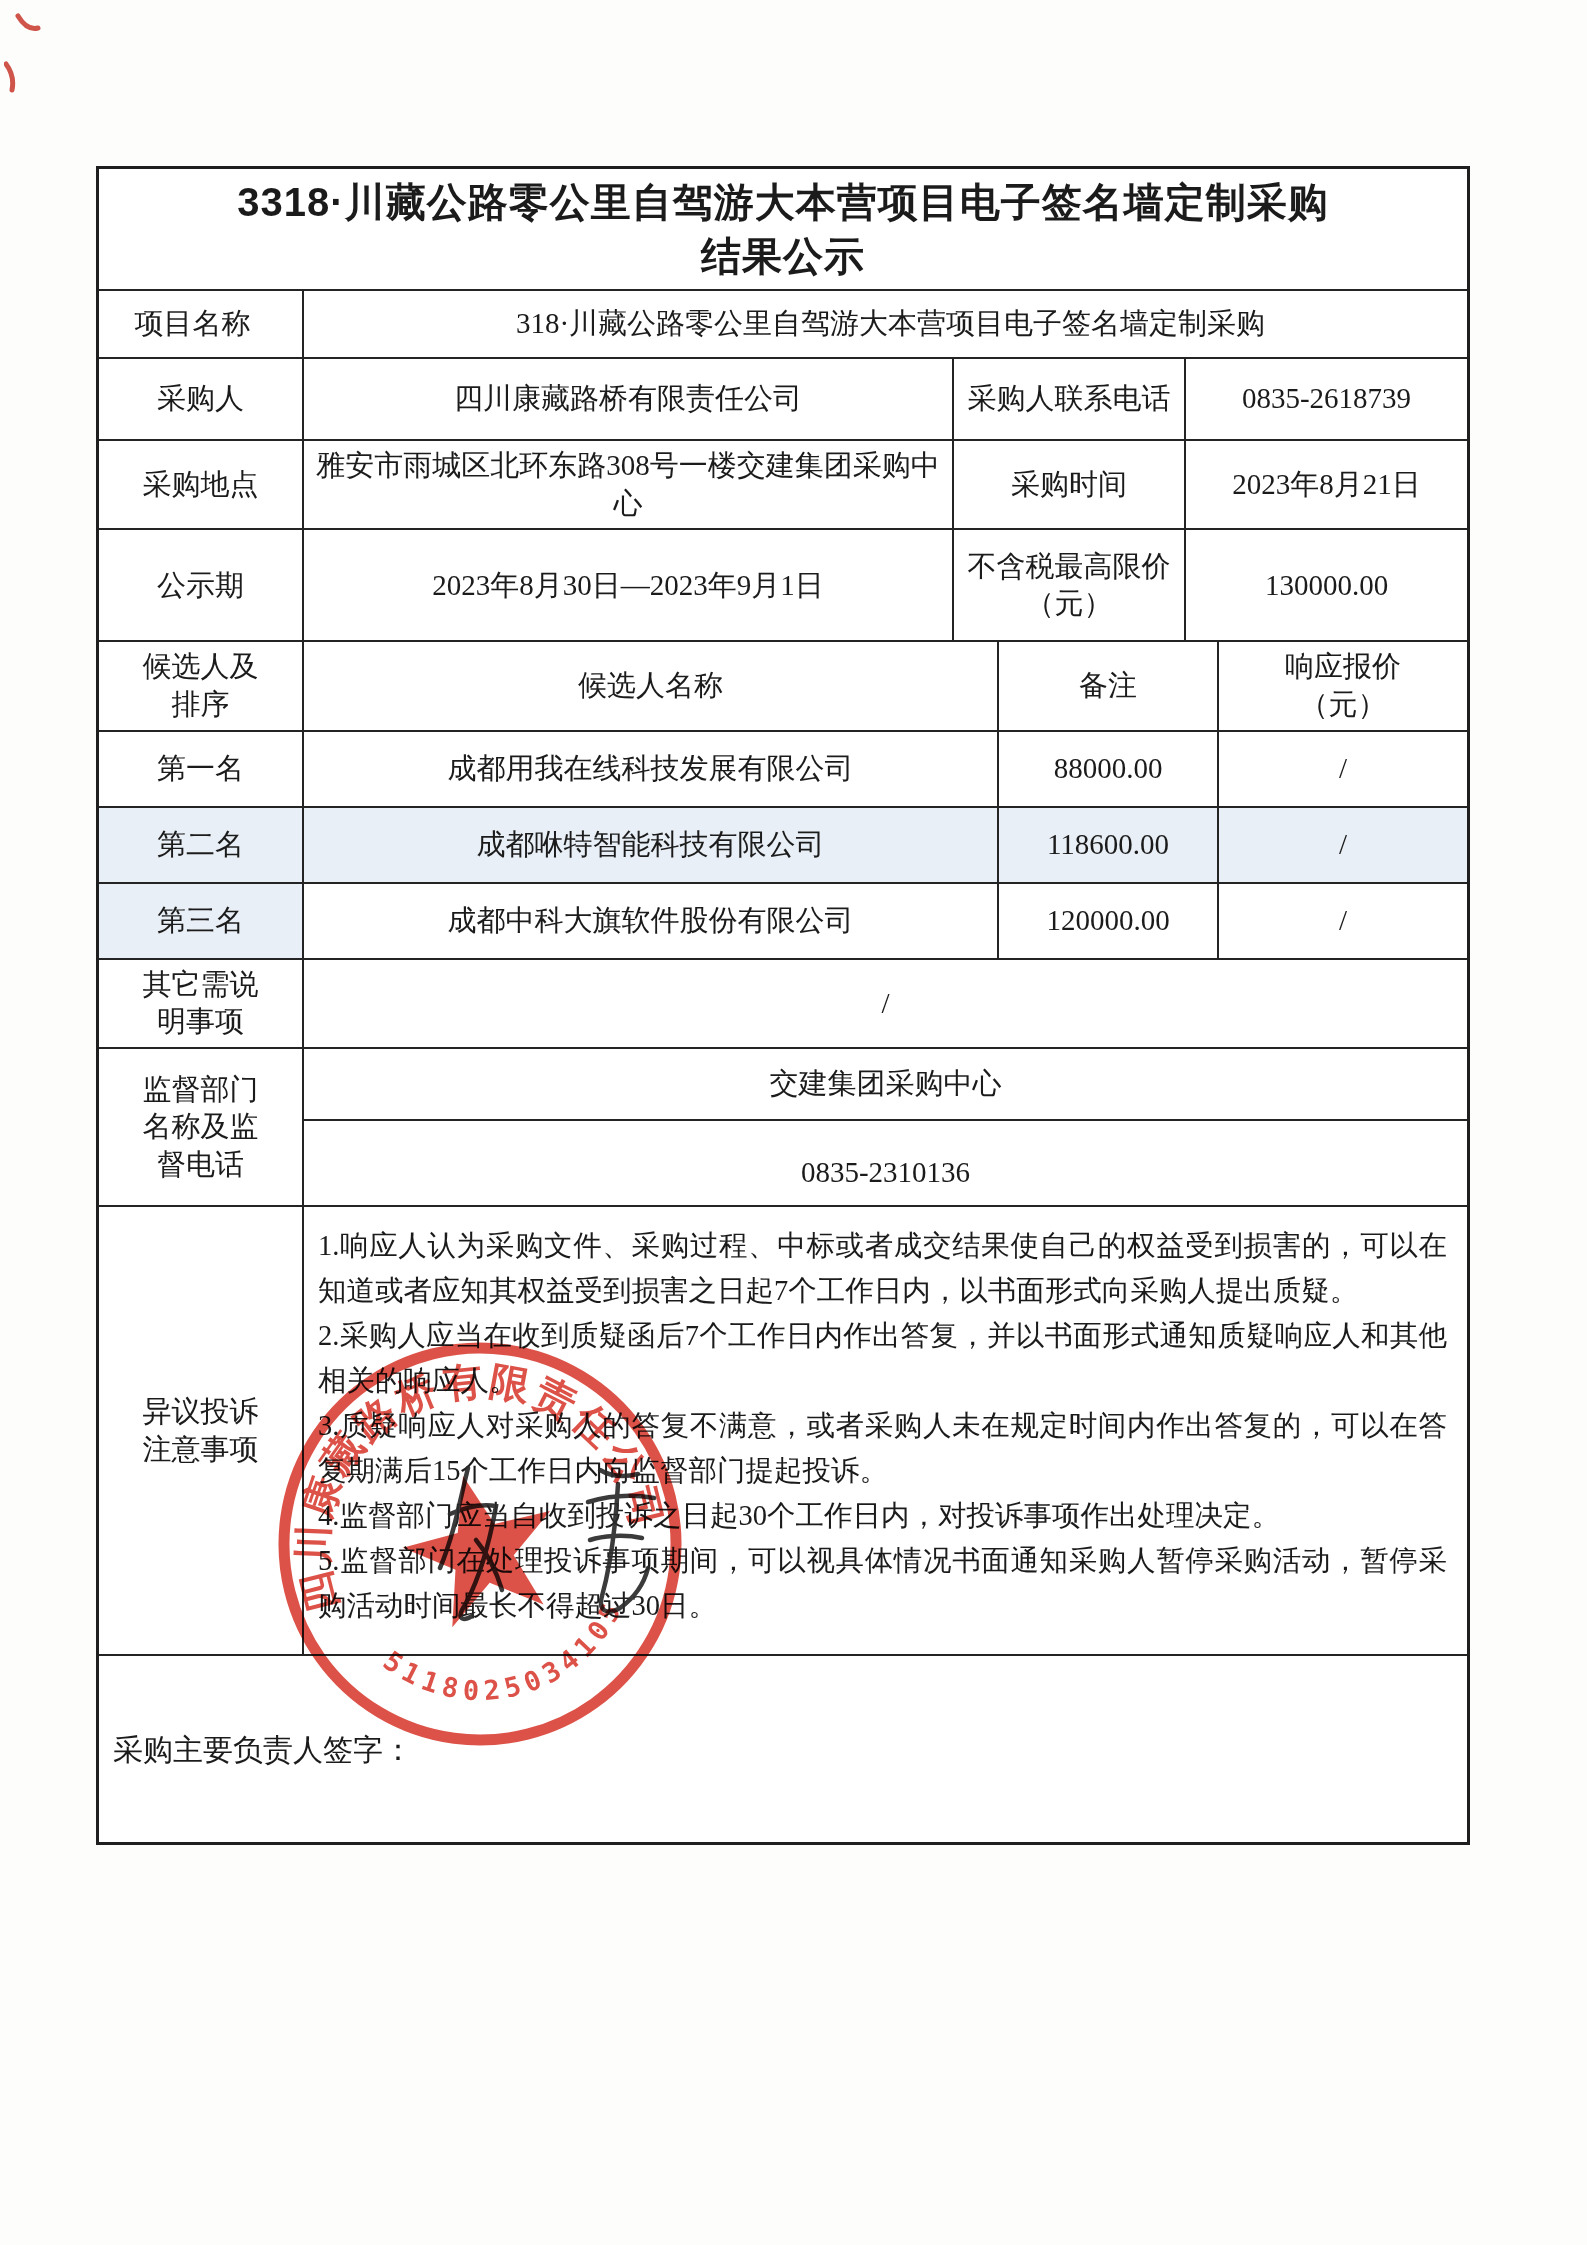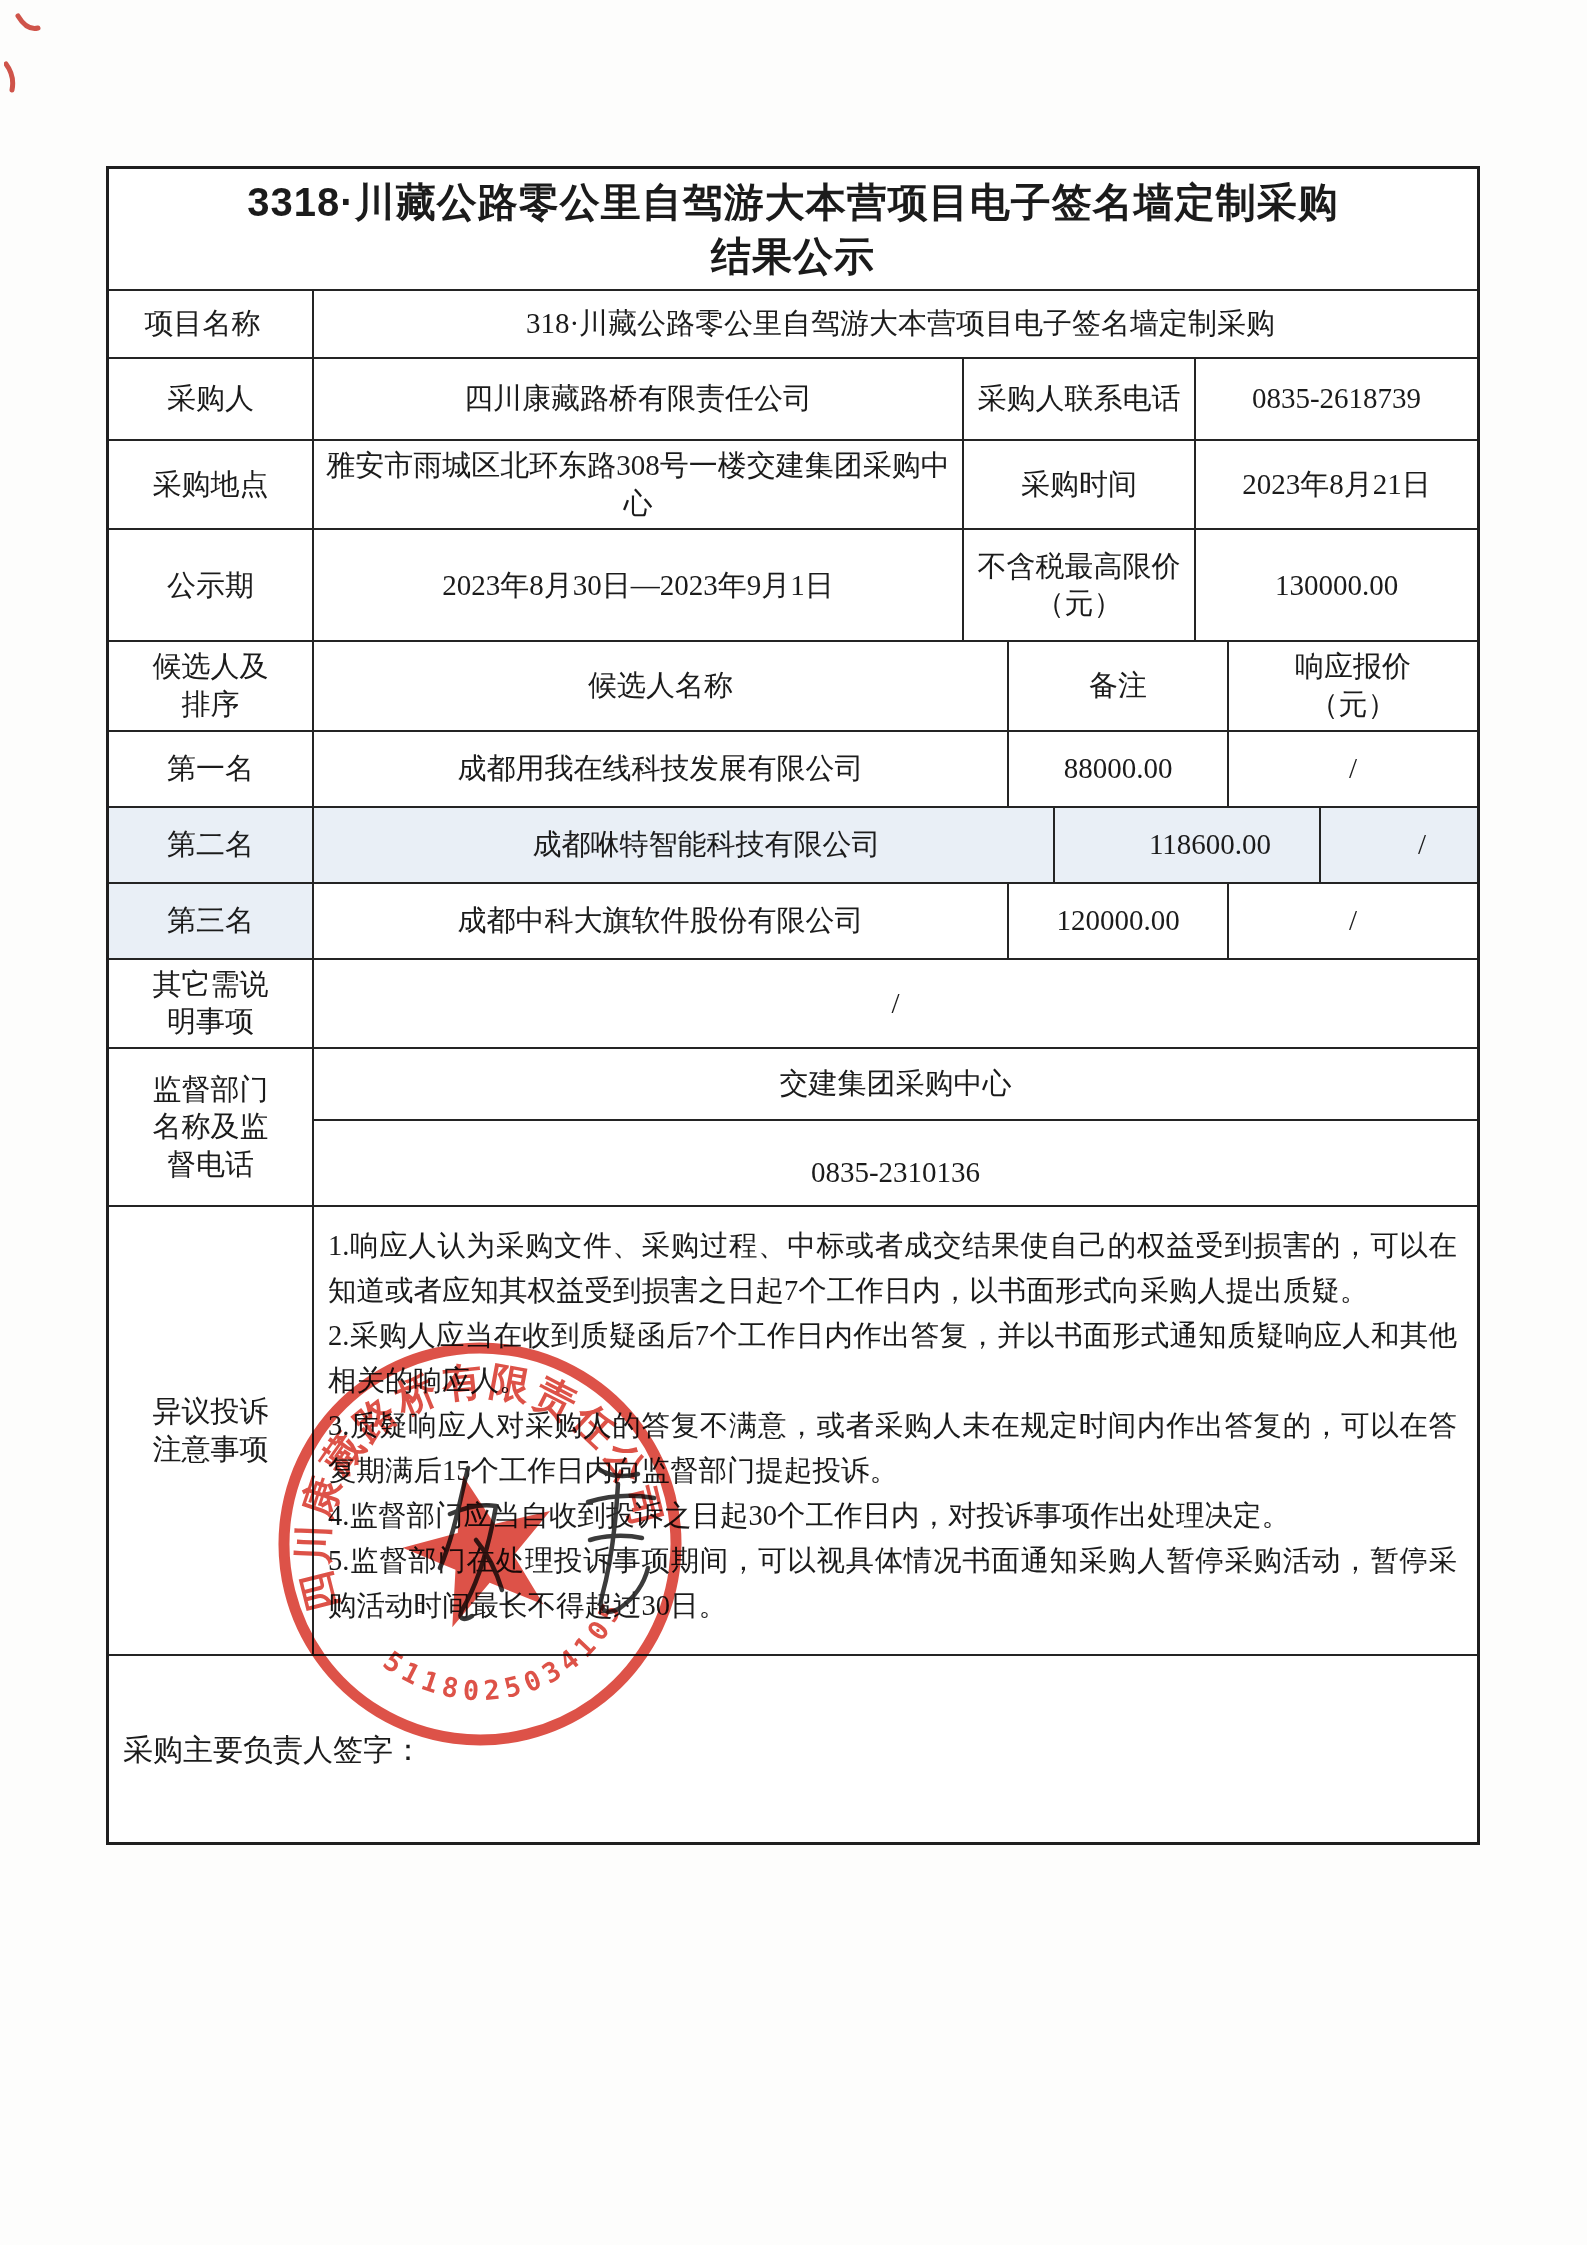--- a/index.html
+++ b/index.html
@@ -5,21 +5,21 @@
   html,body{margin:0;padding:0;}
   body{
     width:1587px;height:2245px;
     background:#fdfdfc;
     font-family:"Liberation Serif","DejaVu Serif",serif;
     color:#1b1b1b;
     position:relative;
     overflow:hidden;
   }
   .doc-table{
-    position:absolute;left:106px;top:166px;width:1374px;
+    position:absolute;left:96px;top:166px;width:1374px;
     border:3px solid #1f1f1f;
     background:#fff;
     box-sizing:border-box;
   }
   .row{display:grid;border-bottom:2.5px solid #242424;}
   .row:last-child{border-bottom:none;}
   .cols-2{grid-template-columns:205px 1fr;}
   .cols-4a{grid-template-columns:205px 650px 232px 1fr;}
   .cols-4b{grid-template-columns:205px 695px 220px 1fr;}
   .cols-1{grid-template-columns:1fr;}
@@ -41,21 +41,21 @@
   .h-cand{min-height:74px;}
   .h-r10{min-height:64px;}
   .h-r12{min-height:366px;}
   .h-r13{min-height:186px;}
   .title-cell{
     flex-direction:column;
     font-family:"Liberation Sans","DejaVu Sans",sans-serif;
     font-weight:bold;font-size:40px;line-height:1.35;
     letter-spacing:1px;
   }
-  .shaded{background:#e9eff6;gap:46px;}
+  .shaded{background:#e9eff6;}
   .sup-right{display:flex;flex-direction:column;align-items:stretch;padding:0;gap:20px;}
   .sup-sub{flex:1;display:flex;align-items:center;justify-content:center;font-size:29px;min-height:64px;}
   .sup-sub:first-child{border-bottom:2.5px solid #242424;min-height:70px;}
   .objection-text{
     display:block;text-align:justify;
     font-size:28.5px;line-height:1.58;
     padding:16px 20px 26px 14px;
   }
   .objection-text div{margin:0;}
   .sig-cell{justify-content:flex-start;padding-left:14px;font-size:30px;text-align:center;}

